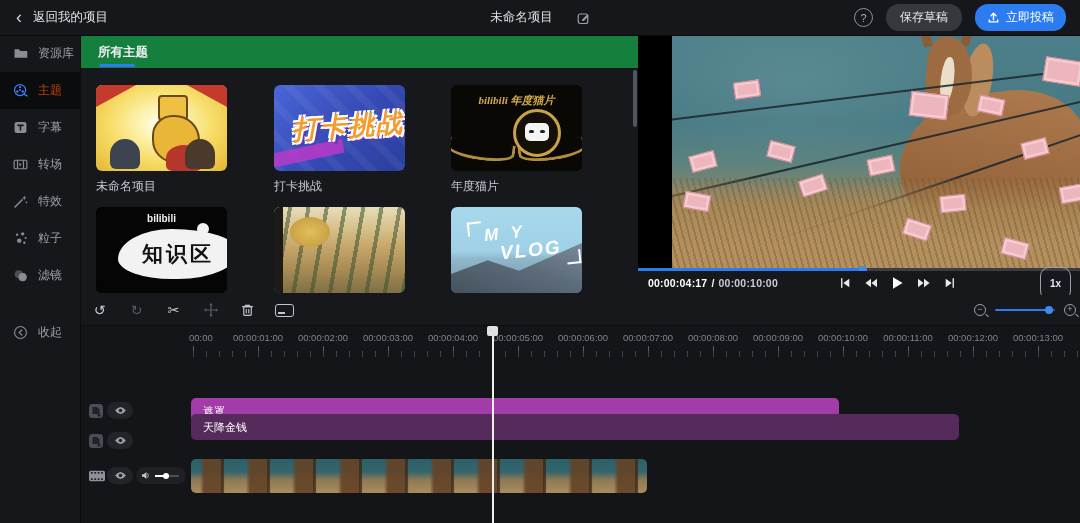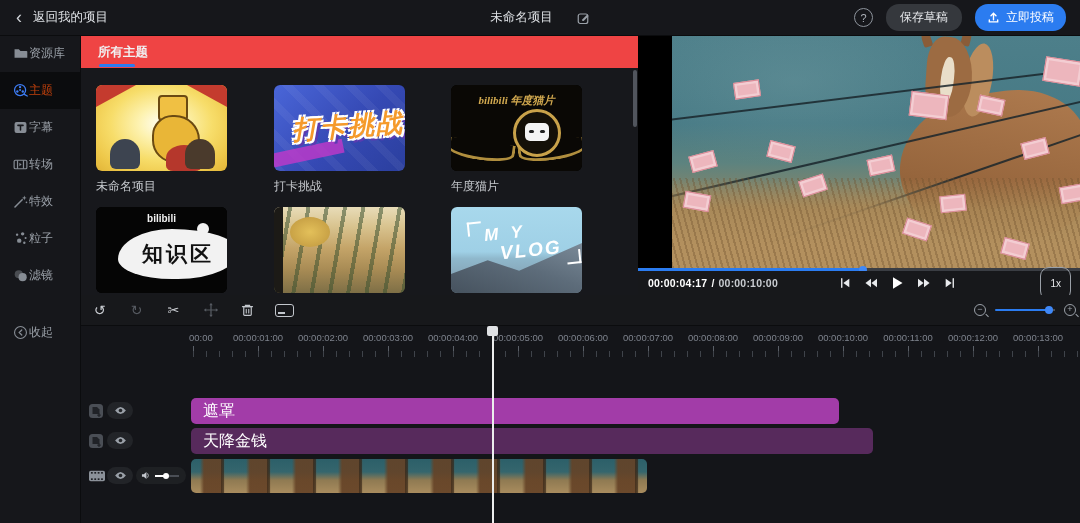--- a/index.html
+++ b/index.html
@@ -10,28 +10,28 @@
   .back{display:flex;align-items:center;gap:11px;padding-left:16px;font-size:12.5px;color:#dfe2e6;cursor:pointer;}
   .back .chev{font-size:18px;line-height:1;color:#cfd3d8;margin-top:-2px;}
   .title-wrap{position:absolute;left:50%;transform:translateX(-50%);display:flex;align-items:center;gap:23px;font-size:12.5px;color:#dfe2e6;}
   .topbar-right{margin-left:auto;display:flex;align-items:center;gap:13px;padding-right:14px;}
   .help{width:17px;height:17px;border:1.3px solid #8d939b;border-radius:50%;color:#aeb3ba;font-size:11px;display:flex;align-items:center;justify-content:center;}
   .btn-draft{background:#35383d;border-radius:13px;padding:5px 14px;font-size:12px;color:#e6e8eb;cursor:pointer;}
   .btn-publish{background:#2b7cf0;border-radius:13px;padding:5px 12px;font-size:12px;color:#fff;display:flex;gap:6px;align-items:center;cursor:pointer;}
 
   
   .sidebar{position:absolute;top:35px;left:0;width:80px;height:488px;background:#16171b;border-right:1px solid #0b0c0e;z-index:10;}
-  .side-item{height:37px;display:flex;align-items:center;padding-left:12px;font-size:12px;color:#9aa0a8;cursor:pointer;}
+  .side-item{height:37px;display:flex;align-items:center;gap:9px;padding-left:12px;font-size:12px;color:#9aa0a8;cursor:pointer;}
   .side-item.active{background:#0b0c0e;color:#c2410c;}
   .side-item svg{flex:0 0 auto;}
   .collapse{margin-top:20px;}
 
   
   .panel{position:absolute;left:81px;top:35px;width:557px;height:260px;background:#17181c;}
-  .panel-tabs{height:33px;background:#ef4444;position:relative;}
+  .panel-tabs{height:33px;background:#15803d;position:relative;}
   .tab{position:absolute;left:17px;top:9px;font-size:12.5px;font-weight:bold;color:#f0f1f3;cursor:pointer;}
   .tab-underline{position:absolute;left:18px;top:29px;width:36px;height:3px;background:#2b7cf0;border-radius:2px;}
   .panel-body{position:relative;height:227px;overflow:hidden;}
   .card{position:absolute;width:131px;height:86px;border-radius:6px;overflow:hidden;cursor:pointer;background:#000;}
   .c0{left:15px;top:17px}.c1{left:193px;top:17px}.c2{left:370px;top:17px}
   .c3{left:15px;top:139px}.c4{left:193px;top:139px}.c5{left:370px;top:139px}
   .card-label{position:absolute;font-size:12px;color:#c6c9ce;}
   .l0{left:15px;top:110px}.l1{left:193px;top:110px}.l2{left:370px;top:110px}
   .scrollbar{position:absolute;right:1px;top:35px;width:4px;height:57px;background:#51555d;border-radius:2px;}
 
@@ -89,21 +89,21 @@
   .note{position:absolute;width:24px;height:15px;background:#edb6bd;border:1px solid #d98a96;box-shadow:inset 0 0 0 2.5px #f3cdd2;}
   .nbig{width:36px;height:23px;}
   .prog{position:absolute;left:0;top:233px;width:442px;height:3px;background:#3a3d43;cursor:pointer;}
   .prog-fill{width:51%;height:100%;background:#2b7cf0;}
   .prog-dot{position:absolute;left:calc(51% - 4px);top:-2.5px;width:8px;height:8px;border-radius:50%;background:#3f88f7;}
   .controls{position:absolute;left:0;top:236px;width:442px;height:24px;background:#17181b;display:flex;align-items:center;}
   .timecode{padding-left:10px;font-size:10.5px;font-weight:bold;letter-spacing:.2px;color:#fff;display:flex;gap:4px;}
   .timecode .total{color:#c9ccd1;}
   .transport{position:absolute;left:201px;display:flex;gap:13px;align-items:center;}
   .tbtn{display:flex;align-items:center;cursor:pointer;}
-  .speed{position:absolute;right:9px;border:1px solid #9aa0a8;border-radius:9px;font-size:10px;padding:10px 9px;color:#e8eaed;cursor:pointer;}
+  .speed{position:absolute;right:9px;border:1px solid #9aa0a8;border-radius:9px;font-size:10px;padding:10px 9px;color:#e8eaed;cursor:pointer;font-weight:bold;}
 
   
   .tl-toolbar{position:absolute;left:81px;top:295px;width:999px;height:30px;background:#17181b;border-bottom:1px solid #0b0c0e;display:flex;align-items:center;}
   .tool{width:37px;display:flex;justify-content:center;align-items:center;font-size:14px;cursor:pointer;}
   .tool.bright{color:#c9ccd1;}
   .tool.dim{color:#565a61;}
   .cap-icon{width:17px;height:11px;border:1.5px solid #c3c7cd;border-radius:3px;position:relative;}
   .cap-icon::after{content:"";position:absolute;left:2px;bottom:1.5px;width:7px;height:1.8px;background:#c3c7cd;}
   .tl-zoom{margin-left:auto;display:flex;align-items:center;gap:9px;padding-right:4px;}
   .mag{position:relative;width:10px;height:10px;border:1.4px solid #9aa0a8;border-radius:50%;font-size:9px;line-height:9px;text-align:center;color:#9aa0a8;cursor:pointer;}
@@ -117,23 +117,23 @@
   .rlabel{position:absolute;top:6px;font-size:9.5px;color:#7e838d;transform:translateX(-50%);white-space:nowrap;}
   .rlabel.r0{transform:none;}
   .ticks-major{position:absolute;left:112px;right:2px;top:20px;height:11px;background:repeating-linear-gradient(90deg,#5a5f67 0 1px,rgba(0,0,0,0) 1px 65px);}
   .ticks-minor{position:absolute;left:112px;right:2px;top:25px;height:6px;background:repeating-linear-gradient(90deg,#3f434a 0 1px,rgba(0,0,0,0) 1px 13px);}
   .trow-icon{position:absolute;left:7px;}
   .eye-pill{position:absolute;left:26px;width:26px;height:17px;background:#222428;border-radius:9px;display:flex;align-items:center;justify-content:center;cursor:pointer;}
   .vol-pill{position:absolute;left:55px;top:141px;width:50px;height:17px;background:#1e2023;border-radius:9px;display:flex;align-items:center;gap:4px;padding:0 5px;box-sizing:border-box;cursor:pointer;}
   .vline{position:relative;width:24px;height:2px;background:#4a4e55;}
   .vfill{width:45%;height:2px;background:#fff;}
   .vdot{position:absolute;left:calc(45% - 3px);top:-2px;width:6px;height:6px;background:#fff;border-radius:50%;}
-  .clip{position:absolute;left:110px;height:26px;border-radius:5px;display:flex;align-items:center;padding-left:12px;box-sizing:border-box;font-size:16px;color:#fff;cursor:pointer;}
+  .clip{position:absolute;left:110px;height:26px;border-radius:5px;display:flex;align-items:center;padding-left:12px;box-sizing:border-box;font-size:11px;color:#fff;cursor:pointer;}
   .clip-e1{top:72px;width:648px;background:#a23ca8;}
-  .clip-e2{top:102px;width:682px;background:#572a5c;}
+  .clip-e2{top:88px;width:768px;background:#572a5c;}
   .clip-v{position:absolute;left:110px;top:133px;width:456px;height:34px;border-radius:5px;cursor:pointer;background:repeating-linear-gradient(90deg,rgba(30,20,12,0) 0 30px,rgba(35,24,14,.5) 30px 33px,rgba(30,20,12,0) 33px 46px),repeating-linear-gradient(90deg,rgba(96,62,36,0) 0 9px,rgba(101,66,38,.9) 13px 30px,rgba(96,62,36,0) 34px 46px),linear-gradient(180deg,#2c5f69 0%,#35666d 38%,#8f7a52 62%,#a98c5e 100%);}
   .playhead{position:absolute;left:492px;top:326px;width:2px;height:197px;background:#eceded;z-index:8;cursor:col-resize;}
   .ph-handle{position:absolute;left:487px;top:326px;width:11px;height:10px;background:#dfe1e4;border-radius:2px;z-index:9;cursor:col-resize;}
 </style>
 </head>
 <body>
 
 <div id="stage">
 
   <div class="topbar">

